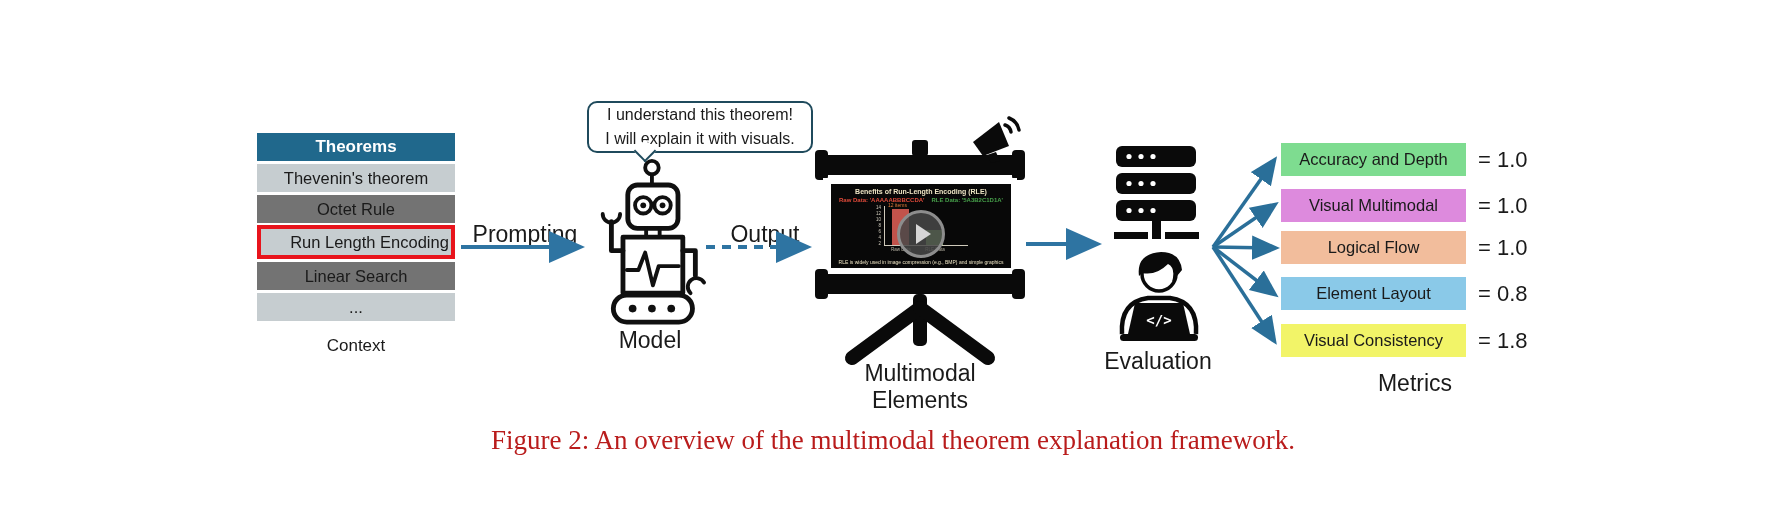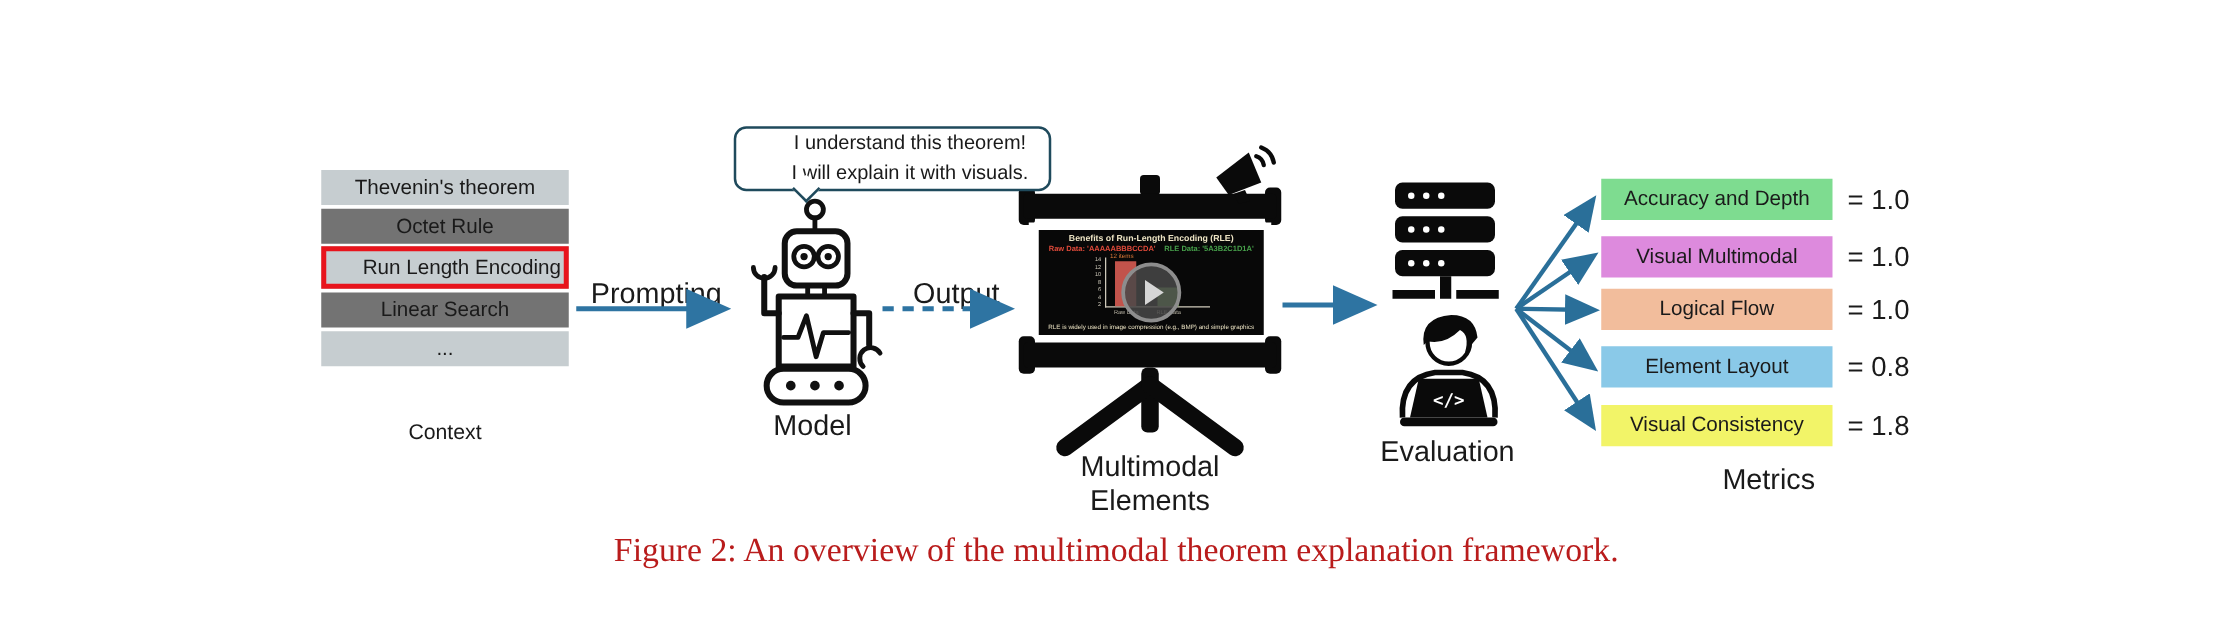--- a/index.html
+++ b/index.html
@@ -12,21 +12,21 @@
   .trow{height:28px;line-height:28px;text-align:center;font-size:16.5px;margin-top:3px;}
   .trow.dark{background:#c6cdd0;}
   .trow.light{background:#737373;}
   .trow.hl{border:4px solid #e8141c;height:26px;line-height:26px;margin-top:2px;padding-left:27px;}
   .context-label{position:absolute;left:257px;top:336px;width:198px;text-align:center;font-size:17px;}
   
   .flow-label{position:absolute;font-size:23px;text-align:center;}
   
   .bubble{position:absolute;left:587px;top:101px;width:222px;height:48px;background:#fff;
           border:2.5px solid #1f4a5c;border-radius:10px;text-align:center;font-size:16px;
-          line-height:24px;z-index:3;padding-left:28px;}
+          line-height:24px;z-index:3;}
   .bubble .tail{position:absolute;left:48px;bottom:-8px;width:14px;height:14px;background:#fff;
           border-right:2.5px solid #1f4a5c;border-bottom:2.5px solid #1f4a5c;transform:rotate(45deg);}
   
   .screen{position:absolute;left:815px;top:138px;width:210px;height:245px;}
   .screen .knob{position:absolute;left:97px;top:2px;width:16px;height:16px;background:#0a0a0a;border-radius:3px;}
   .screen .bar{position:absolute;left:4px;right:4px;height:20px;background:#0a0a0a;border-radius:3px;}
   .screen .cap{position:absolute;width:13px;height:30px;background:#0a0a0a;border-radius:4px;}
   .screen .body{position:absolute;left:8px;top:40px;width:194px;height:96px;background:#fff;}
   .slide{position:absolute;left:16px;top:46px;width:180px;height:84px;background:#080808;overflow:hidden;}
   .slide .stitle{margin-top:4px;text-align:center;font-size:7px;font-weight:bold;color:#ede4c4;}
@@ -52,20 +52,21 @@
   .caption{position:absolute;left:0;top:425px;width:100%;text-align:center;
            font-family:"Liberation Serif",serif;font-size:27px;color:#b91c1c;}
   svg{position:absolute;overflow:visible;}
 </style>
 </head>
 <body>
 
 <div id="canvas">
 
   <div class="ttable">
+    <div class="hdr" style="background-color: rgb(32, 104, 140);">Theorems</div>
     <div class="trow dark">Thevenin's theorem</div>
     <div class="trow light">Octet Rule</div>
     <div class="trow dark hl">Run Length Encoding</div>
     <div class="trow light">Linear Search</div>
     <div class="trow dark">...</div>
   </div>
   <div class="context-label">Context</div>
 
   <div class="flow-label" style="left:455px;top:221px;width:140px;">Prompting</div>
   <svg style="left:455px;top:235px;" width="145" height="24">

